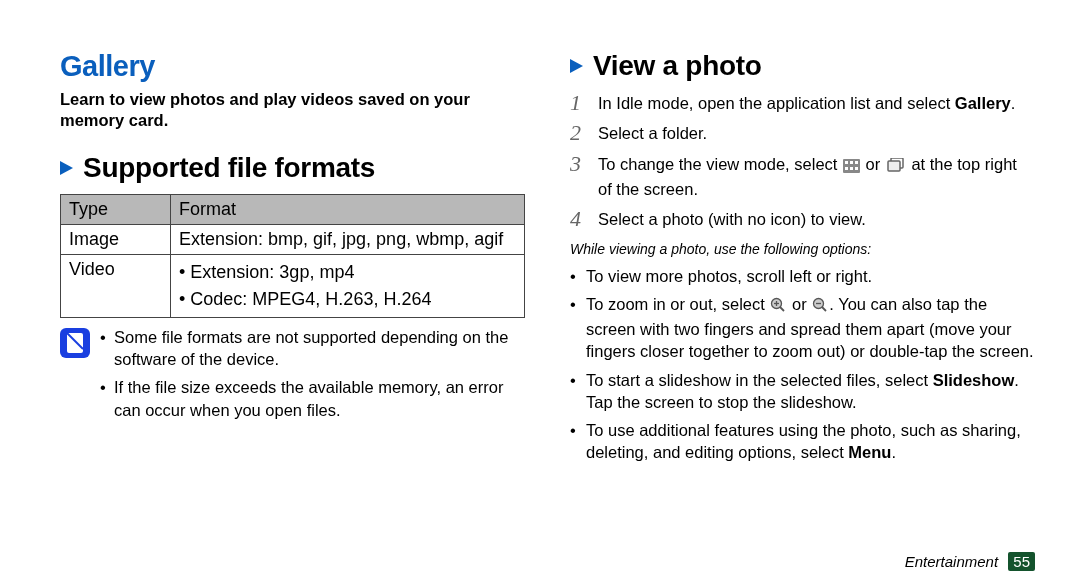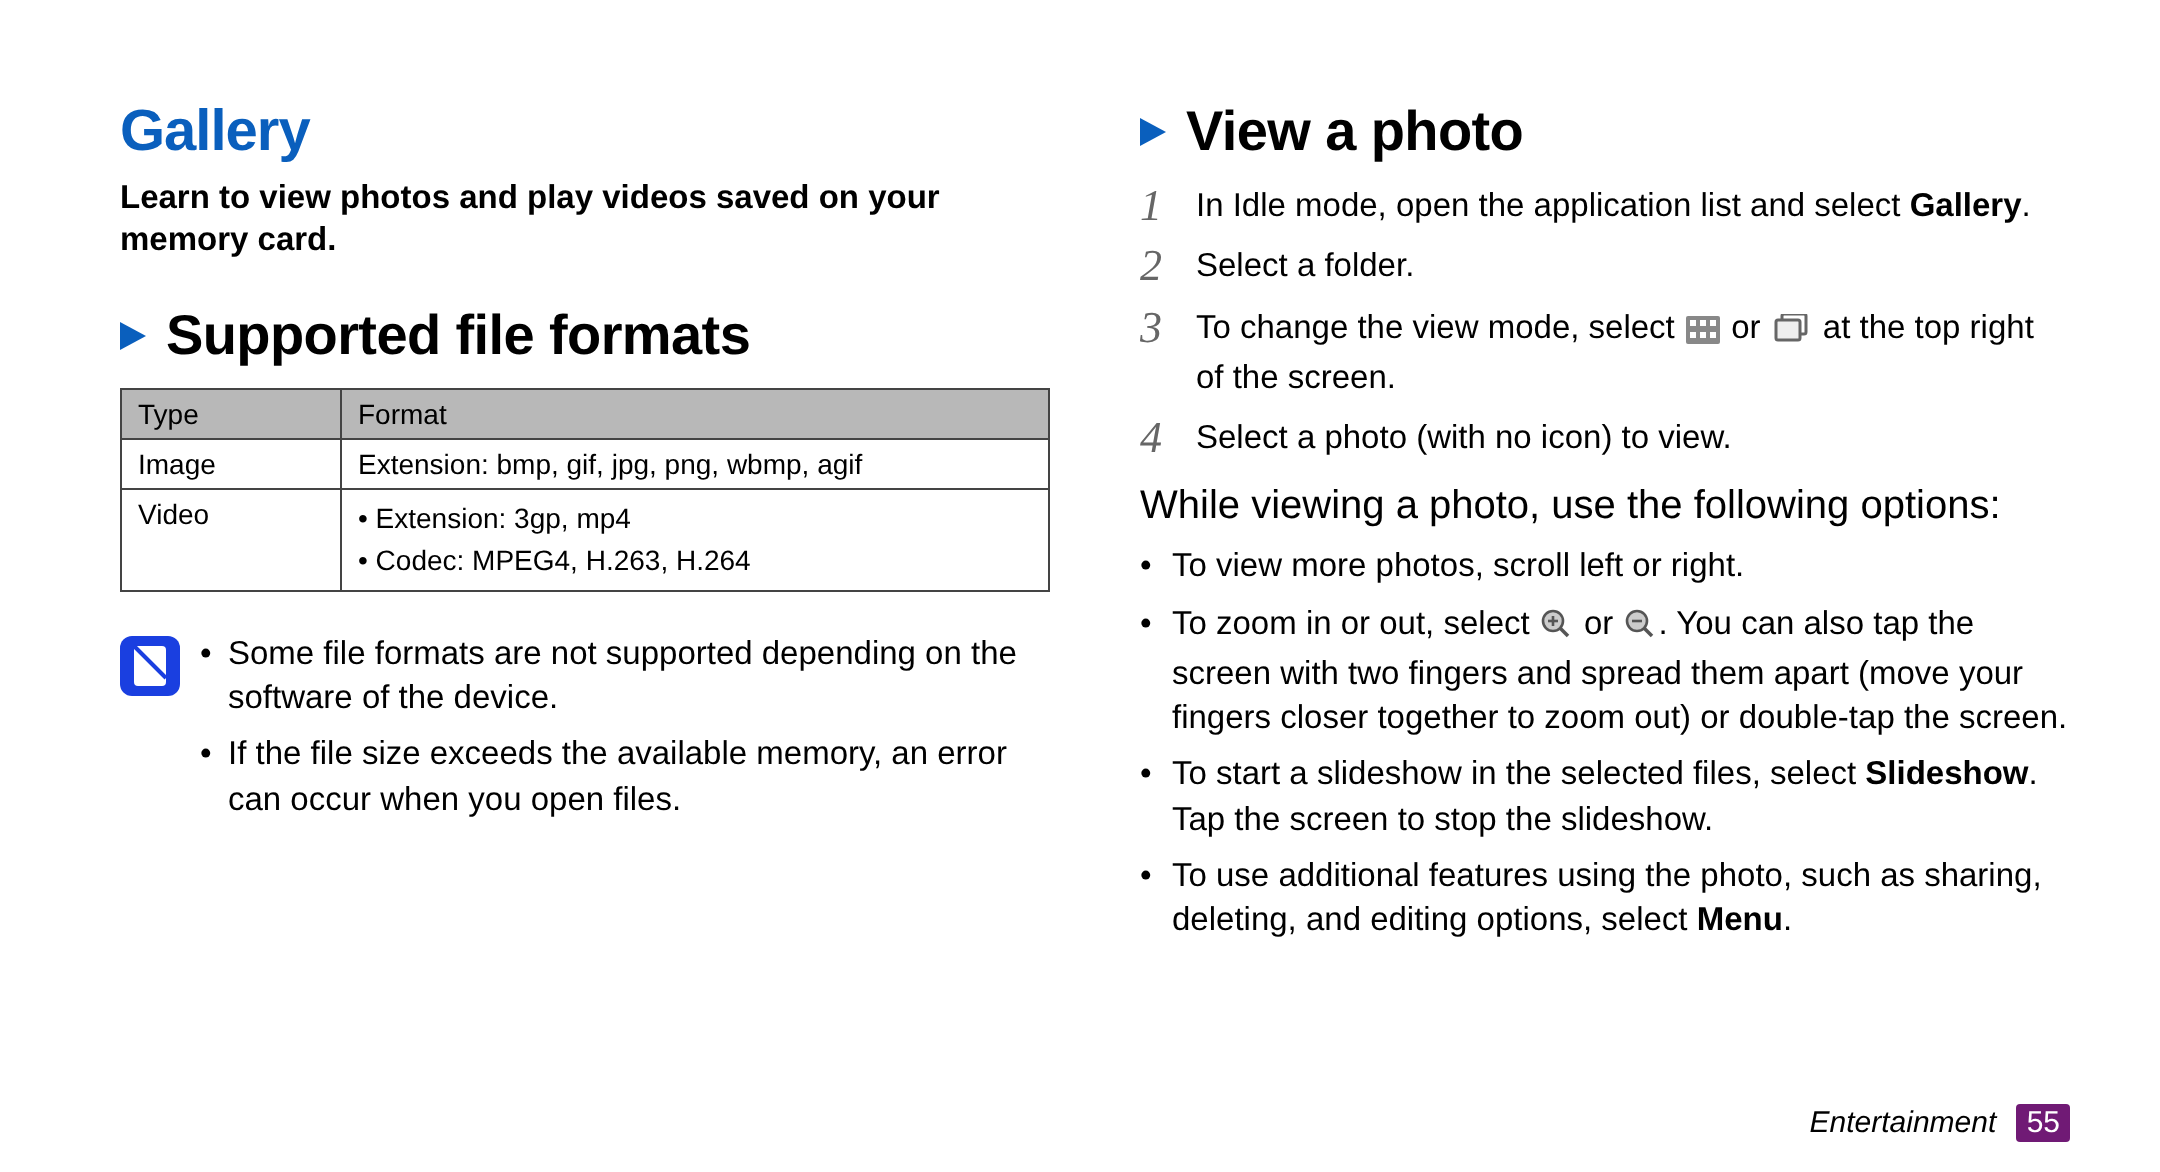--- a/index.html
+++ b/index.html
@@ -48,22 +48,22 @@
     height: 0;
     border-top: 7px solid transparent;
     border-bottom: 7px solid transparent;
     border-left: 13px solid #0a5fbd;
     margin-right: 10px;
     display: inline-block;
   }
   table.fmt {
     border-collapse: collapse;
     width: 100%;
-    margin-bottom: 20px;
-    font-size: 14px;
+    margin-bottom: 8px;
+    font-size: 18px;
   }
   table.fmt th, table.fmt td {
     border: 1px solid #444;
     padding: 4px 8px;
     text-align: left;
     vertical-align: top;
   }
   table.fmt th {
     background: #b8b8b8;
     font-weight: 400;
@@ -110,21 +110,21 @@
   ol.steps > li::before {
     content: counter(step);
     position: absolute;
     left: 0;
     top: -4px;
     font-family: Georgia, "Times New Roman", serif;
     font-style: italic;
     font-size: 22px;
     color: #666;
   }
-  .para { font-size: 20px; line-height: 1.3; margin-bottom: 6px; }
+  .para { font-size: 14px; line-height: 1.3; margin-bottom: 6px; font-style: italic; }
   ul.opts {
     list-style: none;
     font-size: 16.5px;
     line-height: 1.35;
   }
   ul.opts li { position: relative; padding-left: 16px; margin-bottom: 6px; }
   ul.opts li::before { content: "•"; position: absolute; left: 0; }
   .inline-icon {
     display: inline-block;
     vertical-align: -3px;
@@ -133,21 +133,21 @@
   .footer {
     position: absolute;
     bottom: 16px;
     right: 45px;
     font-size: 15px;
     font-style: italic;
     color: #000;
   }
   .footer .pg {
     font-style: normal;
-    background: #701a75;
+    background: #14532d;
     color: #fff;
     padding: 1px 5px;
     border-radius: 2px;
     margin-left: 6px;
   }
   b { font-weight: 700; }
 </style>
 </head>
 <body>
 

